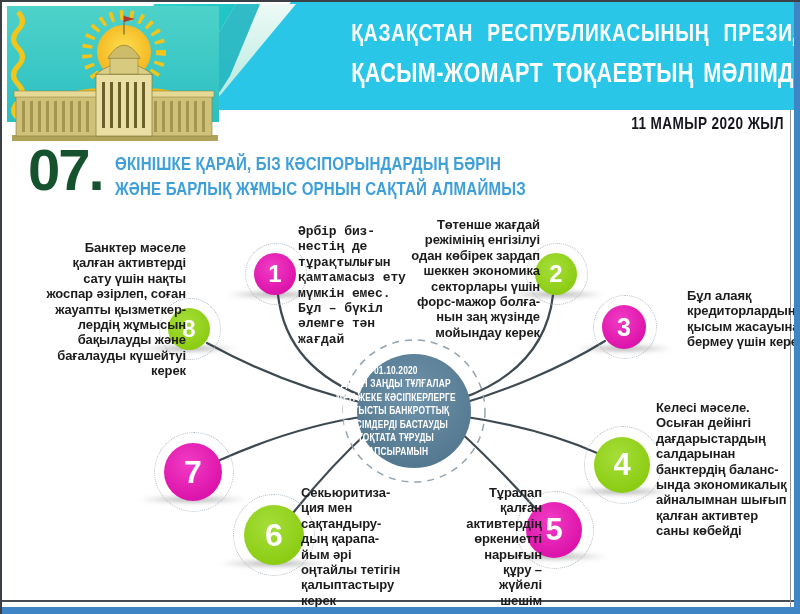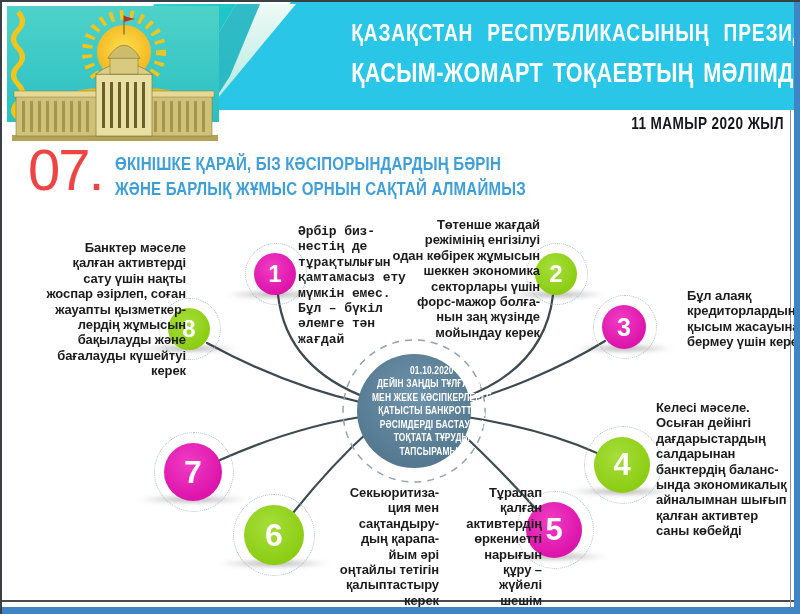--- a/index.html
+++ b/index.html
@@ -21,31 +21,31 @@
   }
   .banner-title{position:absolute;left:300px;right:8px;top:12px;text-align:center;color:#fff;font-weight:bold;}
   .banner-line1{font-size:24px;letter-spacing:1px;word-spacing:10px;transform:scaleX(.8);transform-origin:center;white-space:pre;line-height:38px;}
   .banner-line2{font-size:27px;letter-spacing:.5px;word-spacing:4px;transform:scaleX(.8);transform-origin:center;white-space:pre;line-height:42px;}
   .header-art{position:absolute;left:2px;top:2px;z-index:3;}
   .date{
     position:absolute;top:112px;right:16px;color:#16161f;font-size:17px;font-weight:bold;
     transform:scaleX(.8);transform-origin:right;white-space:pre;z-index:2;letter-spacing:.5px;
   }
   
-  .sec-num{position:absolute;left:26px;top:134px;font-size:58px;font-weight:normal;color:#ef4444;letter-spacing:-2px;z-index:2;}
+  .sec-num{position:absolute;left:26px;top:134px;font-size:58px;font-weight:bold;color:#14532d;letter-spacing:-2px;z-index:2;}
   .sec-heading{
     position:absolute;left:113px;top:150px;color:#3f9fd9;font-size:18px;font-weight:bold;
     line-height:25px;white-space:pre;transform:scaleX(.84);transform-origin:left;z-index:2;letter-spacing:.2px;
   }
   
   .connector-svg{position:absolute;left:0;top:0;width:800px;height:614px;z-index:1;}
   .hub{
     position:absolute;left:355px;top:352px;width:114px;height:114px;border-radius:50%;z-index:2;
     background:radial-gradient(circle at 50% 38%,#6f93ac,#54788f 75%);
-    display:flex;align-items:center;justify-content:flex-start;
+    display:flex;align-items:center;justify-content:flex-end;
   }
   .hub-text{
     color:#fff;font-weight:bold;font-size:10.5px;line-height:13.5px;text-align:center;
     white-space:pre;transform:scaleX(.8);transform-origin:center;letter-spacing:.2px;
   }
   .num-circle{
     position:absolute;border-radius:50%;color:#fff;font-weight:bold;z-index:2;
     display:flex;align-items:center;justify-content:center;
   }
   .magenta{background:radial-gradient(circle at 42% 35%,#f13cc4,#dd14ab 70%);}
@@ -86,21 +86,21 @@
   .s5{left:479px;top:549px;width:146px;}
   .s6{left:197px;top:556px;width:150px;}
   .s7{left:117px;top:492px;width:148px;}
   .s8{left:121px;top:341px;width:132px;}
   
   .t1{left:296px;top:222px;width:138px;font-family:Liberation Mono, monospace;}
   .t2{left:388px;top:215px;width:150px;}
   .t3{left:685px;top:286px;width:146px;}
   .t4{left:654px;top:398px;width:146px;}
   .t5{left:428px;top:483px;width:112px;text-align:right;}
-  .t6{left:299px;top:483px;width:138px;text-align:right;}
+  .t6{left:299px;top:483px;width:138px;}
   .t7{left:28px;top:390px;width:159px;}
   .t8{left:26px;top:238px;width:158px;}
 </style>
 </head>
 <body>
 
 <div class="canvas">
 
   <div class="hairline-bottom"></div>
   <div class="hairline-right"></div>
@@ -262,21 +262,21 @@
   <div class="item-text t1">Әрбір биз-
 нестің де
 тұрақтылығын
 қамтамасыз ету
 мүмкін емес.
 Бұл – бүкіл
 әлемге тән
 жағдай</div>
   <div class="item-text t2 ta-r">Төтенше жағдай
 режімінің енгізілуі
-одан көбірек жұмысын
+одан көбірек зардап
 шеккен экономика
 секторлары үшін
 форс-мажор болға-
 нын заң жүзінде
 мойындау керек</div>
   <div class="item-text t3">Бұл алаяқ
 кредиторлардың
 қысым жасауына жол
 бермеу үшін керек</div>
   <div class="item-text t4">Келесі мәселе.

